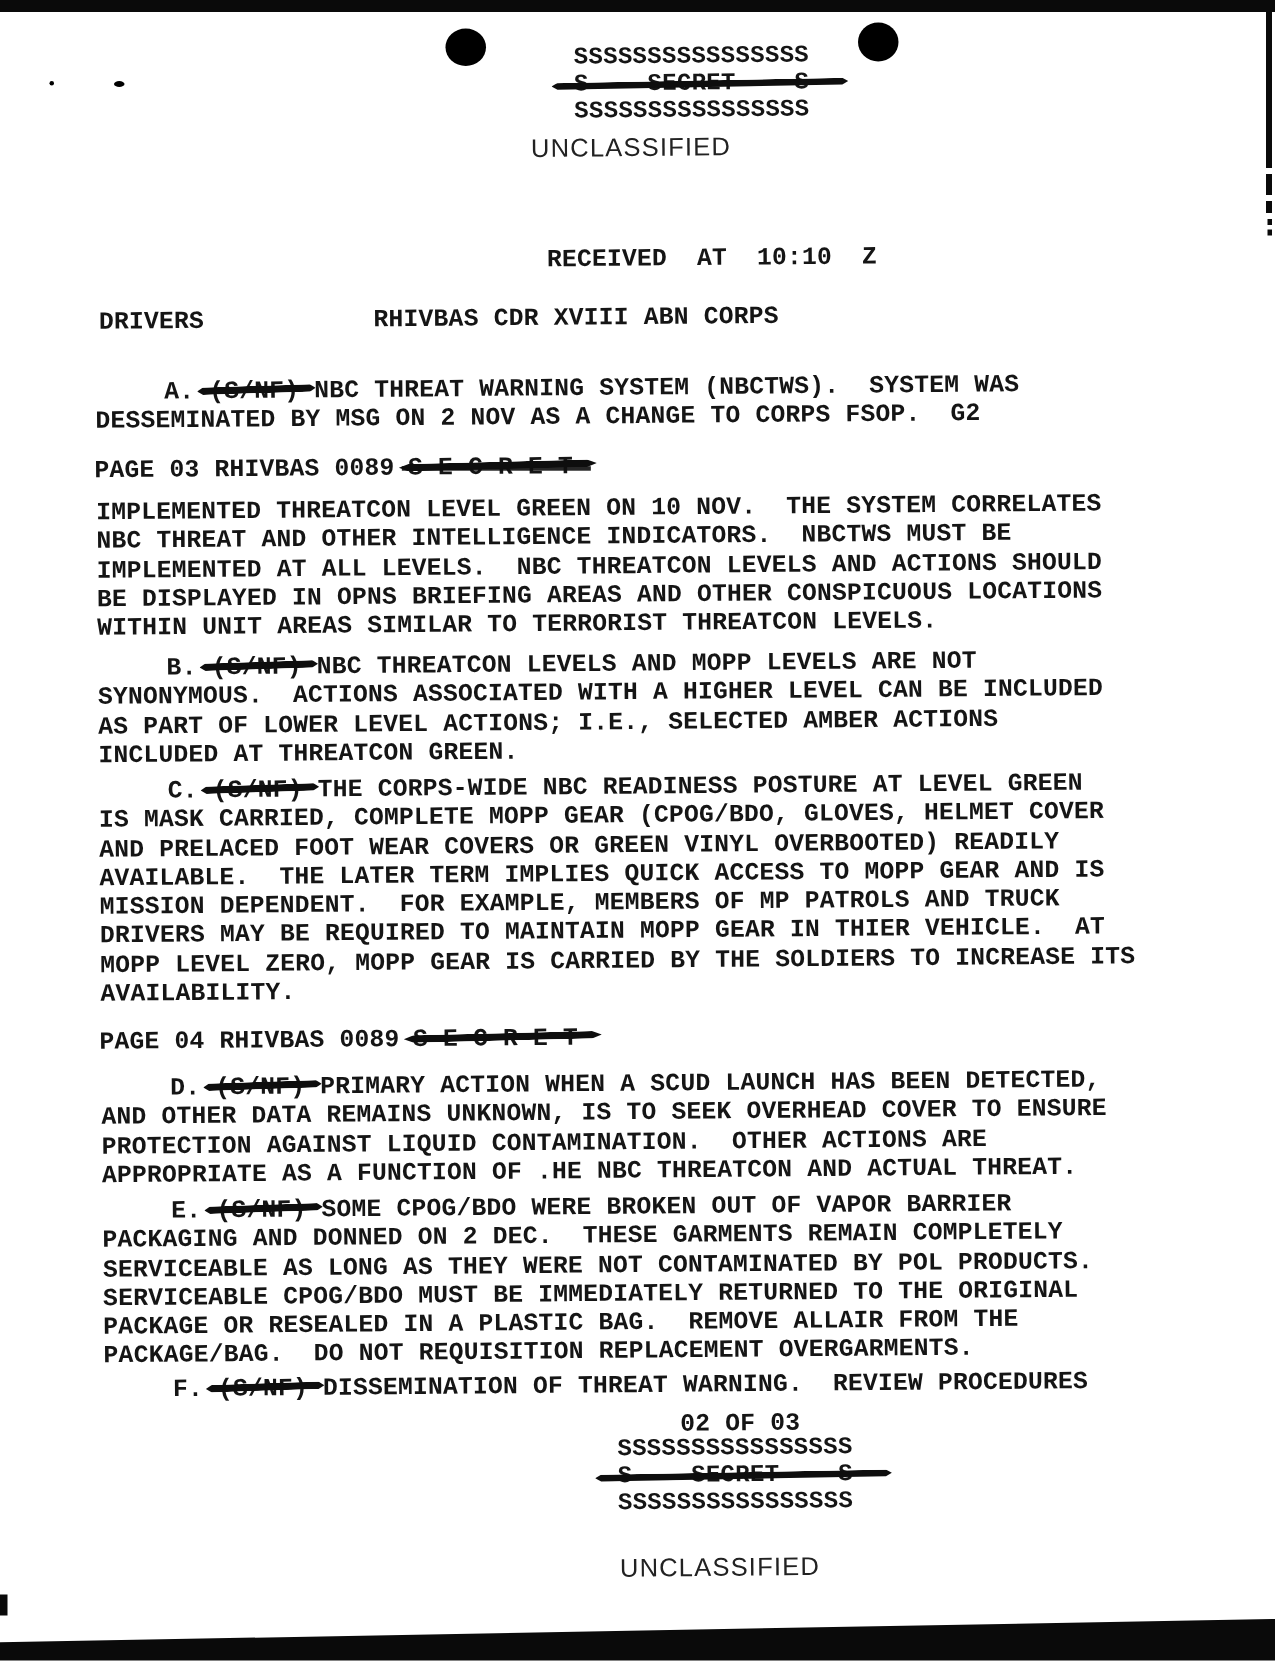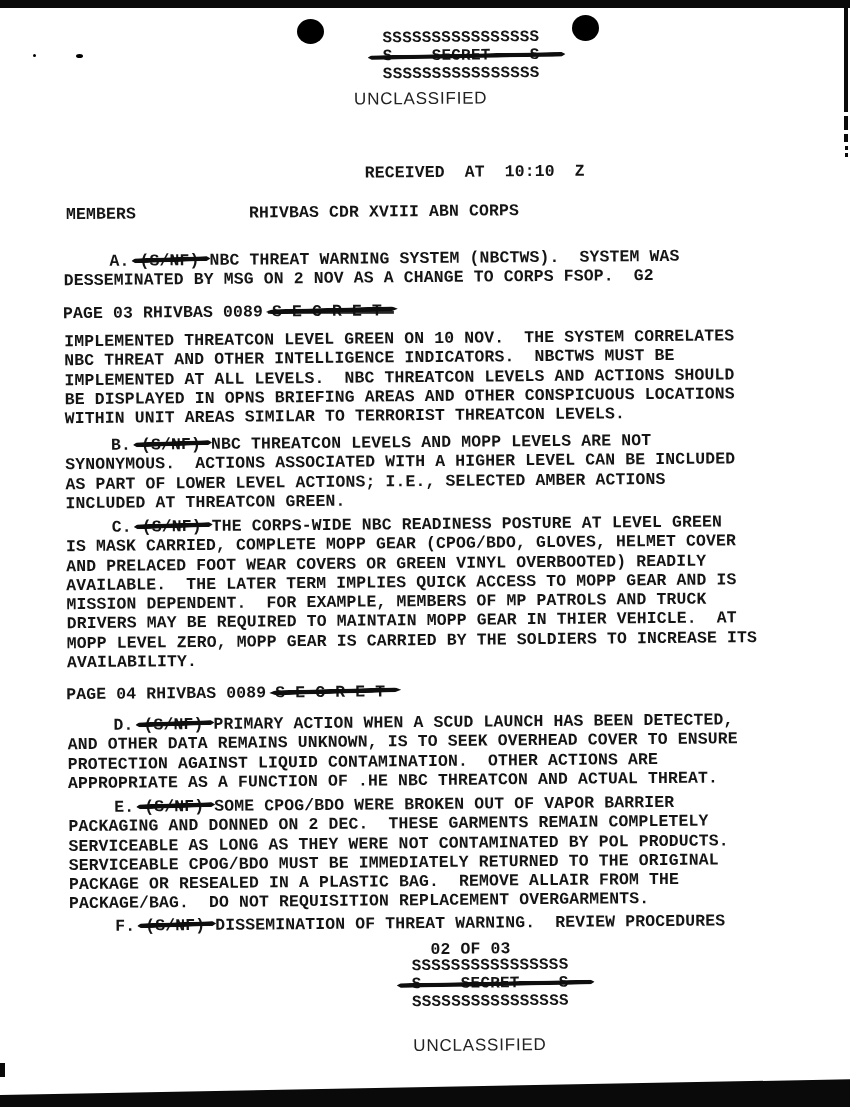--- a/index.html
+++ b/index.html
@@ -69,21 +69,21 @@
     <div class="line"><span>SSSSSSSSSSSSSSSS</span></div>
   </div>
 
   <div class="stamp" style="left:358px;top:89px;">UNCLASSIFIED</div>
 
   <div class="block mono" style="left:368px;top:163px;">
     <div class="line">RECEIVED  AT  10:10  Z</div>
   </div>
 
   <div class="block mono" style="left:69px;top:202px;">
-    <div class="line"><span>MEMBERS</span><span style="display:inline-block;width:113px;"></span><span>RHIVBAS CDR XVIII ABN CORPS</span></div>
+    <div class="line"><span>DRIVERS</span><span style="display:inline-block;width:113px;"></span><span>RHIVBAS CDR XVIII ABN CORPS</span></div>
   </div>
 
   <div class="block mono" style="top:249px;">
     <div class="line first"><span>A. </span><span class="redact"><span>(S/NF)</span><i class="bar redact-bar"></i></span><span> NBC THREAT WARNING SYSTEM (NBCTWS).  SYSTEM WAS</span></div>
     <div class="line">DESSEMINATED BY MSG ON 2 NOV AS A CHANGE TO CORPS FSOP.  G2</div>
   </div>
 
   <div class="block mono" style="left:65px;top:301px;">
     <div class="line"><span>PAGE 03 RHIVBAS 0089</span><span class="redact page-secret"><span>S E C R E T</span><i class="bar redact-bar"></i><i class="bar bar2"></i></span></div>
   </div>
@@ -131,21 +131,21 @@
     <div class="line">SERVICEABLE AS LONG AS THEY WERE NOT CONTAMINATED BY POL PRODUCTS.</div>
     <div class="line">SERVICEABLE CPOG/BDO MUST BE IMMEDIATELY RETURNED TO THE ORIGINAL</div>
     <div class="line">PACKAGE OR RESEALED IN A PLASTIC BAG.  REMOVE ALLAIR FROM THE</div>
     <div class="line">PACKAGE/BAG.  DO NOT REQUISITION REPLACEMENT OVERGARMENTS.</div>
   </div>
 
   <div class="block mono" style="top:914px;">
     <div class="line first"><span>F. </span><span class="redact"><span>(S/NF)</span><i class="bar redact-bar"></i></span><span> DISSEMINATION OF THREAT WARNING.  REVIEW PROCEDURES</span></div>
   </div>
 
-  <div class="block mono" style="left:427px;top:940px;">
+  <div class="block mono" style="left:450px;top:940px;">
     <div class="line">02 OF 03</div>
   </div>
 
   <div class="banner" style="left:408px;top:957px;">
     <div class="line"><span>SSSSSSSSSSSSSSSS</span></div>
     <div class="line secret-row"><span>S    SECRET    S</span><i class="bar banner-bar"></i></div>
     <div class="line"><span>SSSSSSSSSSSSSSSS</span></div>
   </div>
 
   <div class="stamp" style="left:409px;top:1036px;">UNCLASSIFIED</div>

